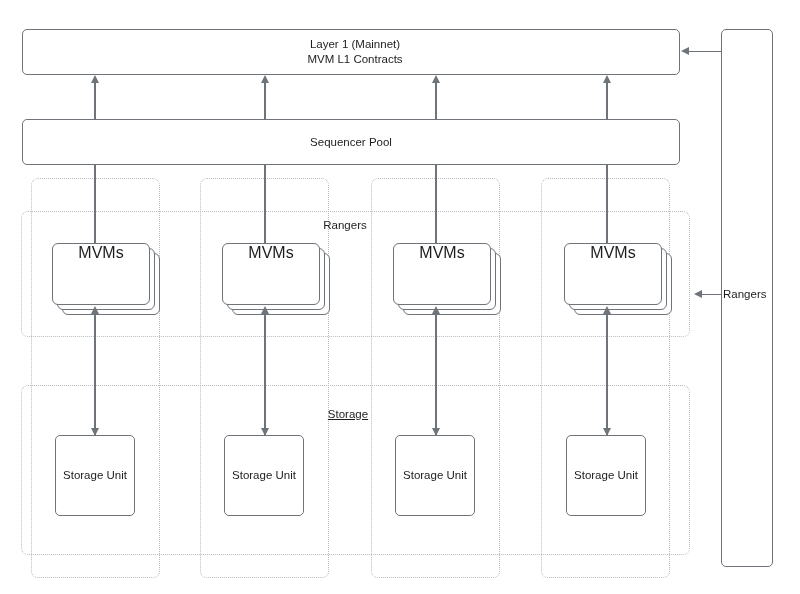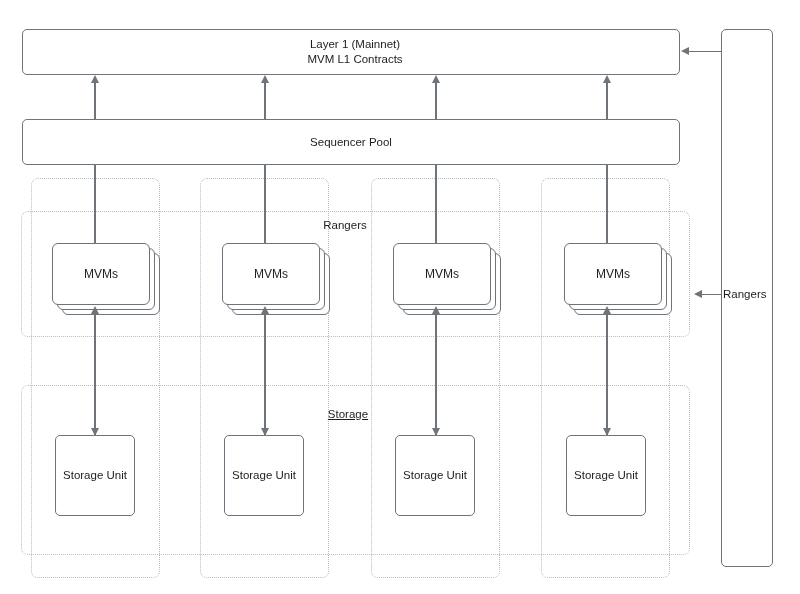--- a/index.html
+++ b/index.html
@@ -63,24 +63,24 @@
     box-sizing: border-box;
     background: #ffffff;
     border: 1.6px solid #6e7479;
     border-radius: 6px;
   }
   .stack .leaf.l3 { left: 10px; top: 10px; }
   .stack .leaf.l2 { left: 5px;  top: 5px;  }
   .stack .leaf.l1 {
     left: 0; top: 0;
     display: flex;
-    align-items: center;
+    align-items: flex-start;
     justify-content: center;
     color: #1d1d1d;
-    font-size: 12px;
+    font-size: 16px;
   }
 
   
   .vline {
     position: absolute;
     width: 1.4px;
     background: #6e7479;
   }
   .harrow-line {
     position: absolute;

